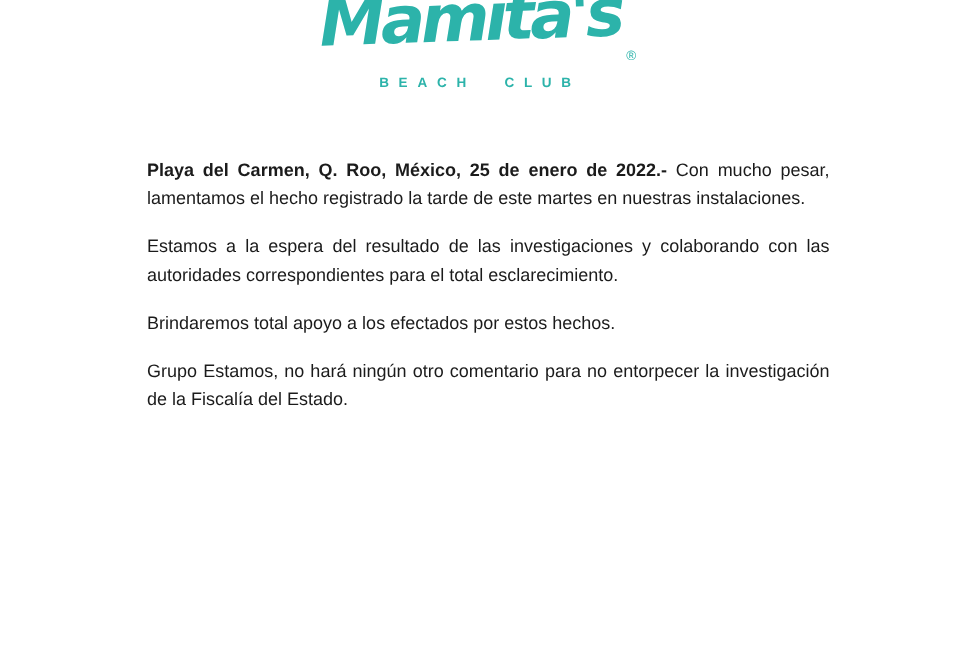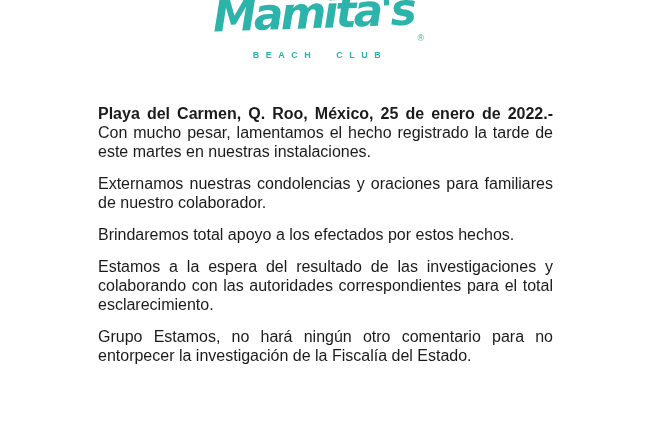--- a/index.html
+++ b/index.html
@@ -58,21 +58,21 @@
     word-spacing:10px;
     line-height:1;
   }
   
   .statement{
     position:absolute;
     top:104px;
     left:98px;
     width:455px;
     color:var(--ink);
-    font-size:16px;
+    font-size:12px;
     line-height:19px;
   }
   .para{
     margin:0 0 13px 0;
     text-align:justify;
   }
   .para strong{font-weight:700;}
 </style>
 </head>
 <body>
@@ -80,19 +80,18 @@
 <div class="page">
 
   <header class="logo">
     <div class="wordmark-line"><span class="wordmark">Mamita's</span><span class="reg">®</span></div>
     <div class="logo-sub">BEACH CLUB</div>
   </header>
 
   <main class="statement">
     <p class="para"><strong>Playa del Carmen, Q. Roo, México, 25 de enero de 2022.-</strong>
       <span>Con mucho pesar, lamentamos el hecho registrado la tarde de este martes en nuestras instalaciones.</span></p>
-    <p class="para">Externamos nuestras condolencias y oraciones para familiares de nuestro colaborador.</p>
+    <p class="para">Estamos a la espera del resultado de las investigaciones y colaborando con las autoridades correspondientes para el total esclarecimiento.</p>
     <p class="para">Brindaremos total apoyo a los efectados por estos hechos.</p>
-    <p class="para">Estamos a la espera del resultado de las investigaciones y colaborando con las autoridades correspondientes para el total esclarecimiento.</p>
     <p class="para">Grupo Estamos, no hará ningún otro comentario para no entorpecer la investigación de la Fiscalía del Estado.</p>
   </main>
 
 </div>
 
 </body></html>

